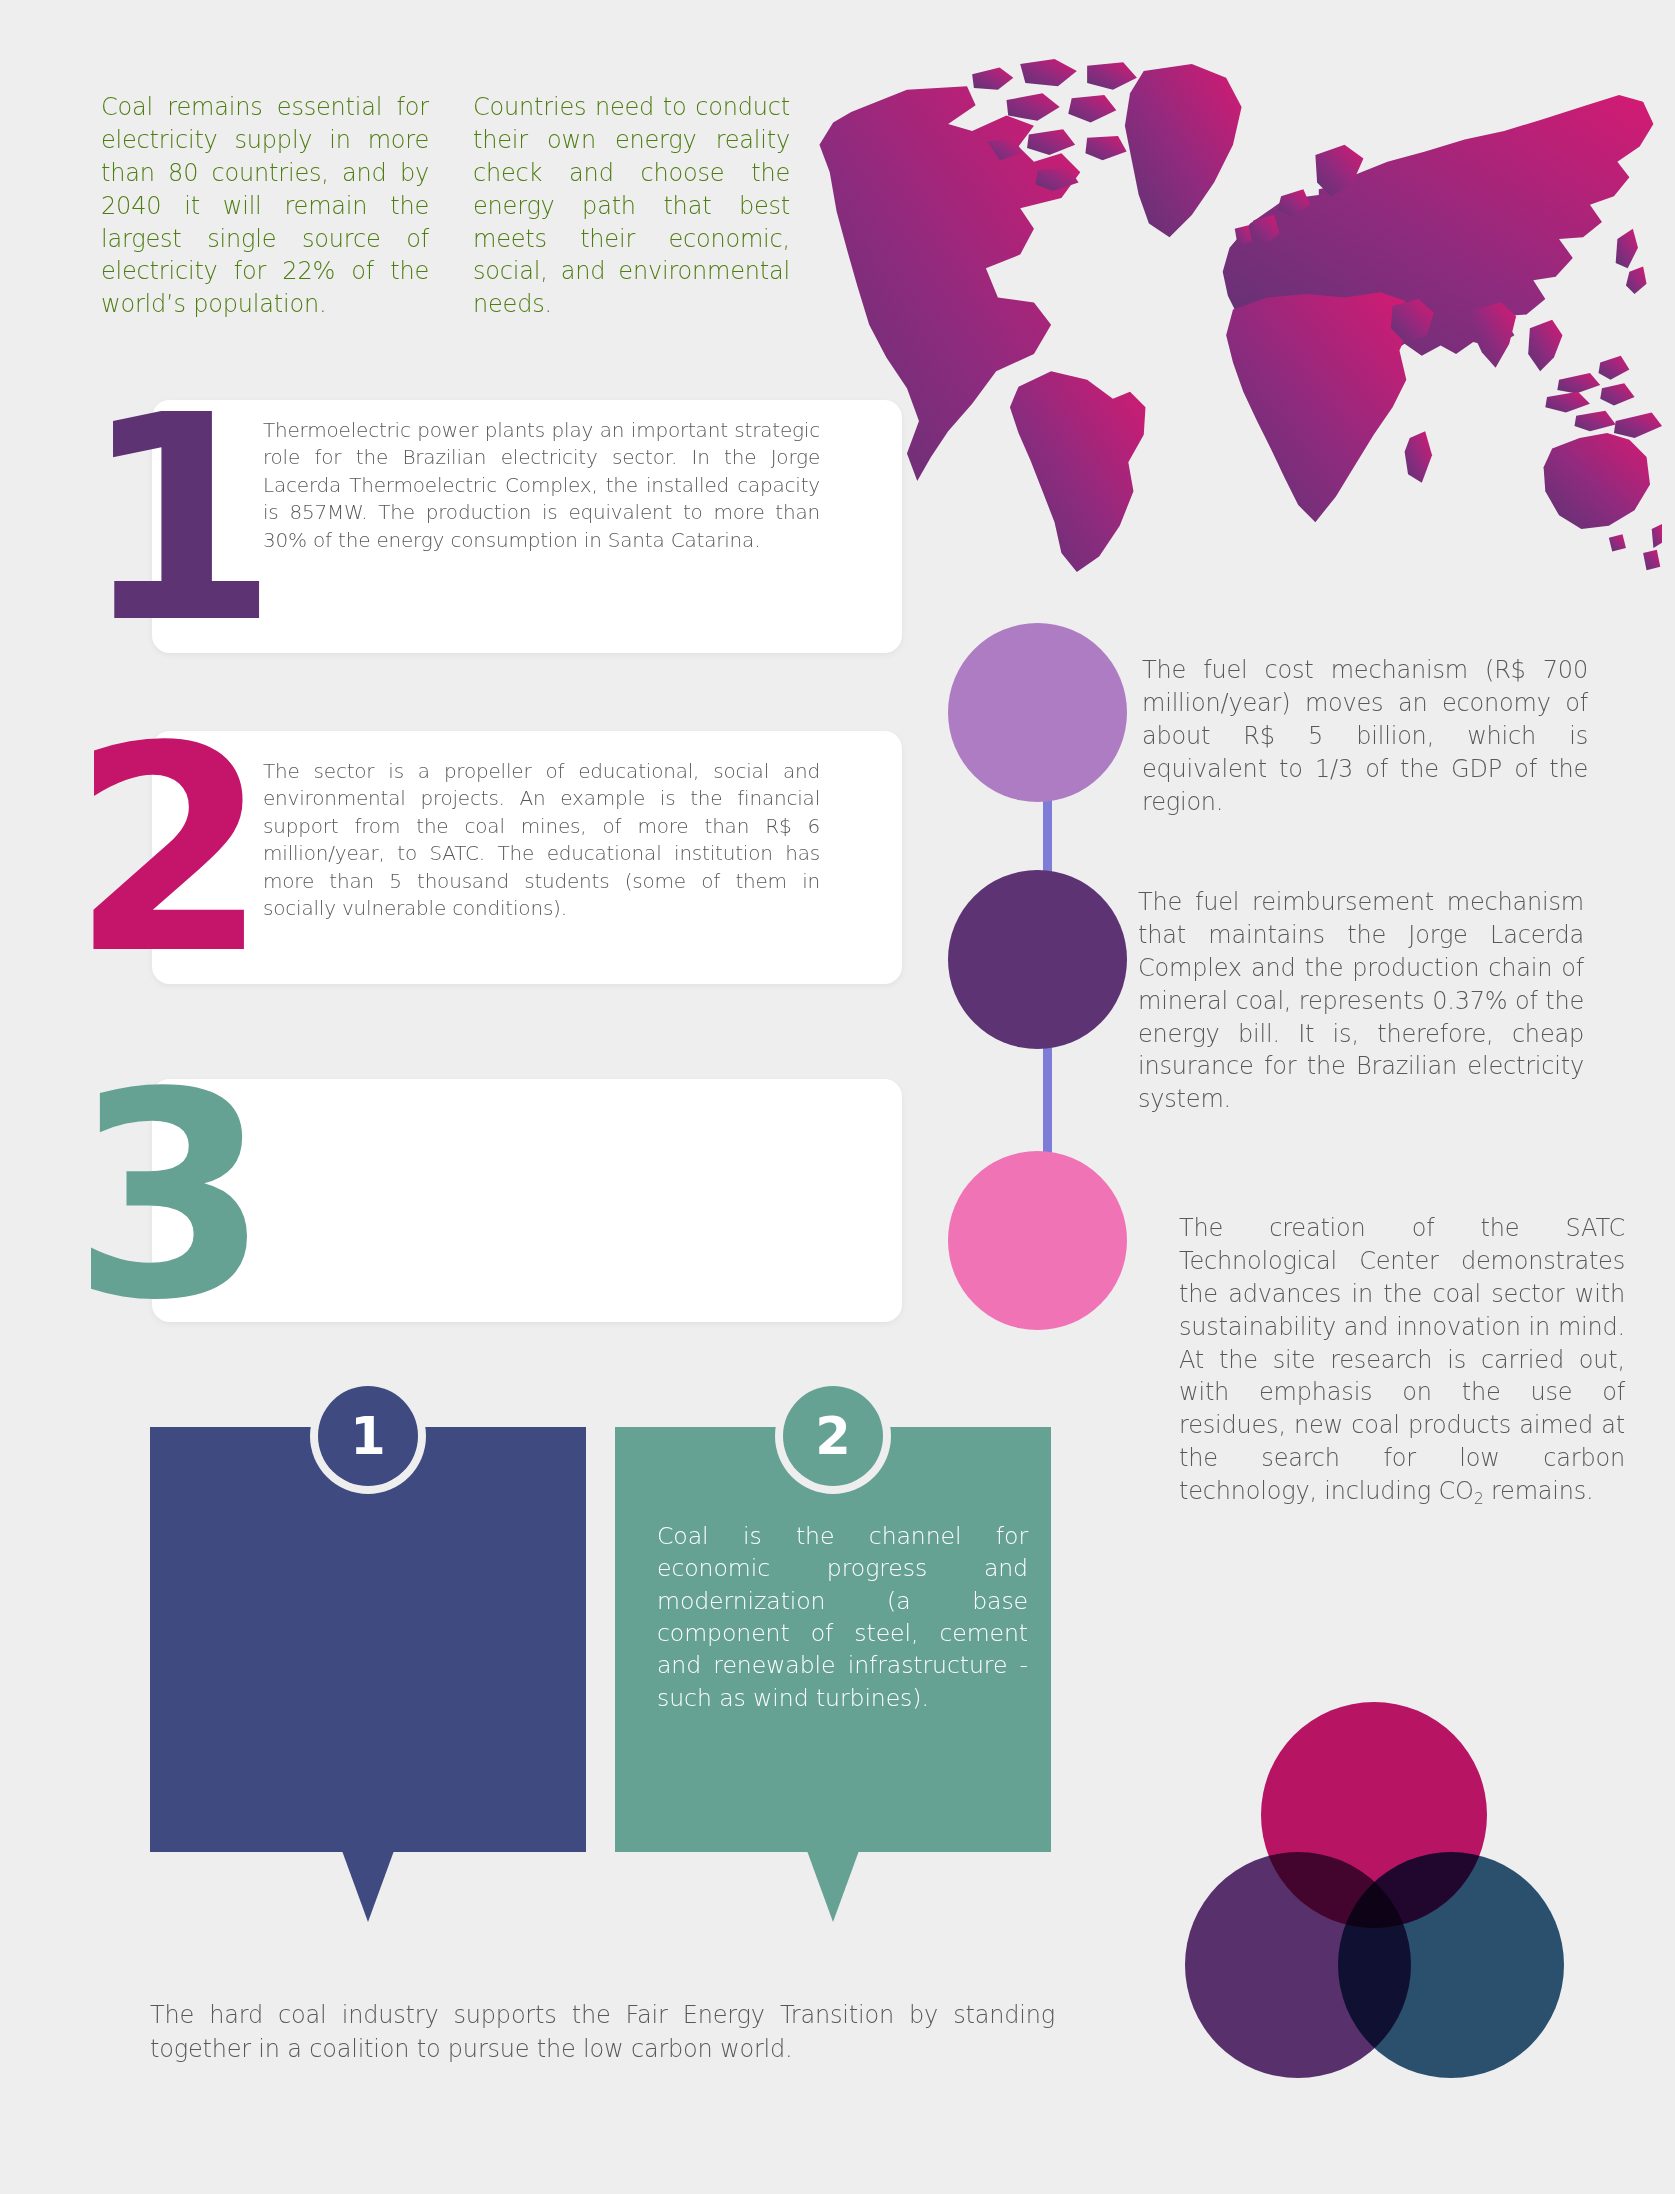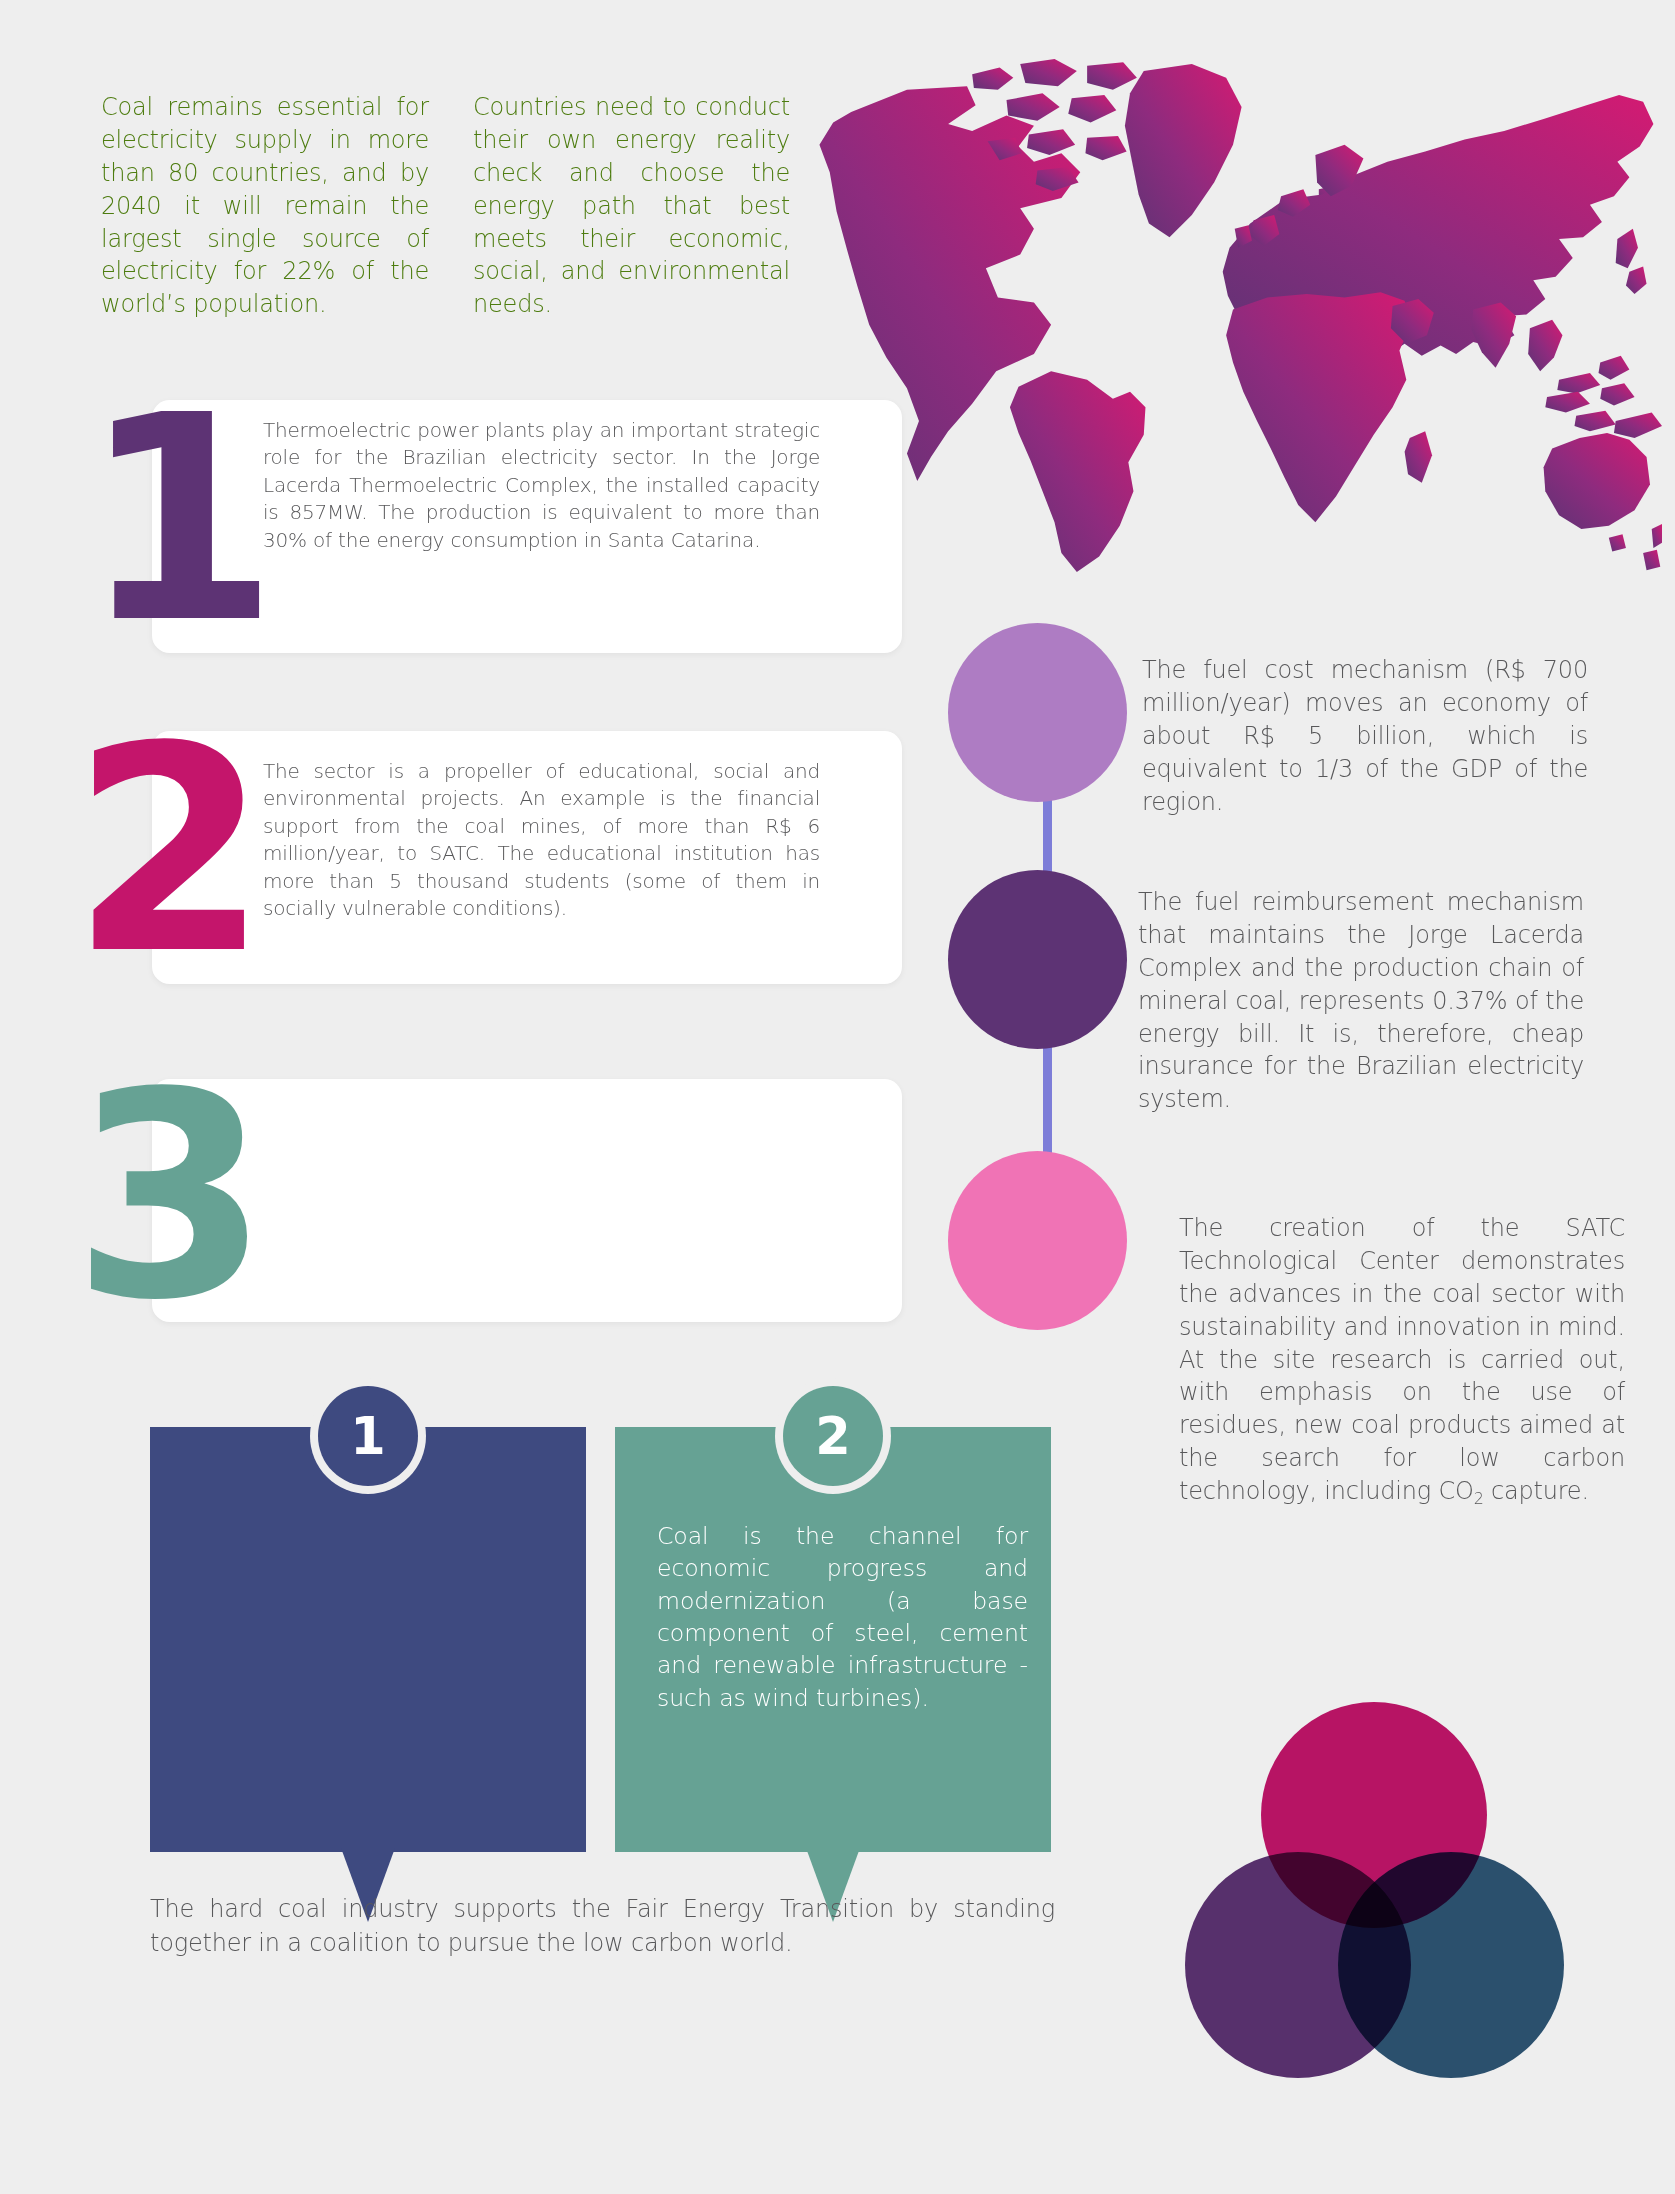--- a/index.html
+++ b/index.html
@@ -130,21 +130,21 @@
 
   #bubble-1 { left: 150px; top: 1378px; width: 436px; height: 474px; }
   #bubble-2 { left: 615px; top: 1378px; width: 436px; height: 474px; }
   #bubble-1 .body, #bubble-1 .badge { background: #3E4A80; }
   #bubble-1 .tail { border-top: 74px solid #3E4A80; }
   #bubble-2 .body, #bubble-2 .badge { background: #66A294; }
   #bubble-2 .tail { border-top: 74px solid #66A294; }
 
   
   #closing-text {
-    position: absolute; left: 150px; top: 1893px; width: 905px;
+    position: absolute; left: 150px; top: 1999px; width: 905px;
     color: #58585a; font-size: 24px; line-height: 1.4;
     text-align: justify;
     font-family: "DejaVu Sans", sans-serif;
     font-weight: 300; letter-spacing: -0.2px;
   }
 
   
   #venn { position: absolute; left: 1185px; top: 1702px; width: 378px; height: 378px; }
   .venn-c { position: absolute; width: 226px; height: 226px; border-radius: 50%; mix-blend-mode: multiply; }
   #venn-top   { left: 76px; top: 0px;   background: #C4156B; }
@@ -252,21 +252,21 @@
     <div id="digit-3" class="big-digit">3</div>
   </div>
 
   <div id="timeline-line"></div>
   <div id="tl-circle-1" class="tl-circle"></div>
   <div id="tl-circle-2" class="tl-circle"></div>
   <div id="tl-circle-3" class="tl-circle"></div>
 
   <div id="tl-text-1" class="tl-text">The fuel cost mechanism (R$ 700 million/year) moves an economy of about R$ 5 billion, which is equivalent to 1/3 of the GDP of the region.</div>
   <div id="tl-text-2" class="tl-text">The fuel reimbursement mechanism that maintains the Jorge Lacerda Complex and the production chain of mineral coal, represents 0.37% of the energy bill. It is, therefore, cheap insurance for the Brazilian electricity system.</div>
-  <div id="tl-text-3" class="tl-text"><span>The creation of the SATC Technological Center demonstrates the advances in the coal sector with sustainability and innovation in mind. At the site research is carried out, with emphasis on the use of residues, new coal products aimed at the search for low carbon technology, including CO</span><span class="sub">2</span><span> capture.</span></div>
+  <div id="tl-text-3" class="tl-text"><span>The creation of the SATC Technological Center demonstrates the advances in the coal sector with sustainability and innovation in mind. At the site research is carried out, with emphasis on the use of residues, new coal products aimed at the search for low carbon technology, including CO</span><span class="sub">2</span><span> remains.</span></div>
 
   <div id="bubble-1" class="bubble">
     <div class="body">
       <div class="tail"></div>
     </div>
     <div class="badge-ring">
       <div class="badge">1</div>
     </div>
   </div>
 

